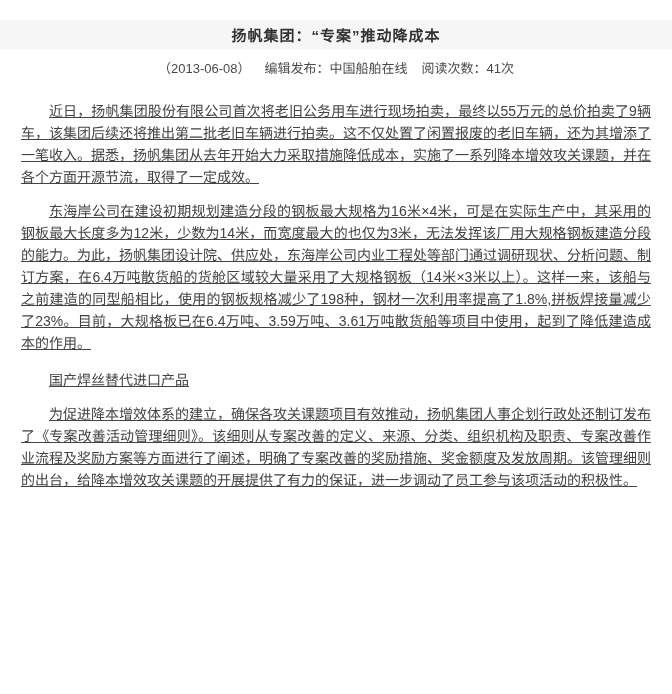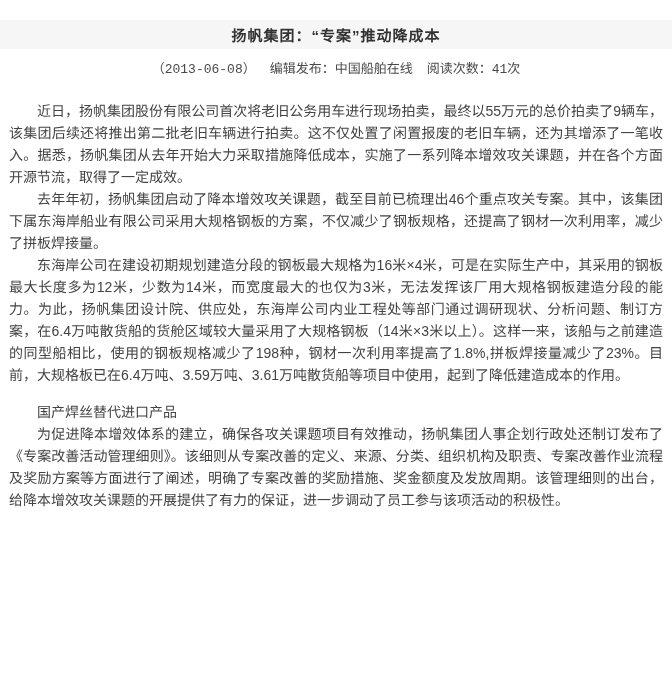--- a/index.html
+++ b/index.html
@@ -30,50 +30,49 @@
   }
   .meta-line {
     margin-top: 9px;
     display: flex;
     justify-content: center;
     align-items: flex-start;
     gap: 14px;
     font-size: 13px;
     color: var(--meta-text, #4a4a4a);
     white-space: nowrap;
-    font-family: Liberation Mono, monospace;
   }
   .article {
     margin: 23px 9px 0 9px;
     font-size: 14px;
     line-height: 22px;
     color: var(--body-text, #434343);
     text-align: justify;
   }
   .article p {
-    margin: 0;
+    margin: 12px;
     text-indent: 2em;
     word-break: break-all;
+    text-decoration: underline;
   }
   .article p.heading {
     margin-top: 15px;
   }
 </style>
 </head>
 <body>
 
 <div class="title-band">
   <span class="page-title">扬帆集团：“专案”推动降成本</span>
 </div>
 
 <div class="meta-line">
   <span>（2013-06-08）</span>
   <span>编辑发布：中国船舶在线</span>
   <span>阅读次数：41次</span>
 </div>
 
 <div class="article">
     <p>近日，扬帆集团股份有限公司首次将老旧公务用车进行现场拍卖，最终以55万元的总价拍卖了9辆车，该集团后续还将推出第二批老旧车辆进行拍卖。这不仅处置了闲置报废的老旧车辆，还为其增添了一笔收入。据悉，扬帆集团从去年开始大力采取措施降低成本，实施了一系列降本增效攻关课题，并在各个方面开源节流，取得了一定成效。</p>
-    <p>去年年初，扬帆集团启动了降本增效攻关课题，截至目前已梳理出46个重点攻关专案。其中，该集团下属东海岸船业有限公司采用大规格钢板的方案，不仅减少了钢板规格，还提高了钢材一次利用率，减少了拼板焊接量。</p>
     <p>东海岸公司在建设初期规划建造分段的钢板最大规格为16米×4米，可是在实际生产中，其采用的钢板最大长度多为12米，少数为14米，而宽度最大的也仅为3米，无法发挥该厂用大规格钢板建造分段的能力。为此，扬帆集团设计院、供应处，东海岸公司内业工程处等部门通过调研现状、分析问题、制订方案，在6.4万吨散货船的货舱区域较大量采用了大规格钢板（14米×3米以上）。这样一来，该船与之前建造的同型船相比，使用的钢板规格减少了198种，钢材一次利用率提高了1.8%,拼板焊接量减少了23%。目前，大规格板已在6.4万吨、3.59万吨、3.61万吨散货船等项目中使用，起到了降低建造成本的作用。</p>
     <p class="heading">国产焊丝替代进口产品</p>
     <p>为促进降本增效体系的建立，确保各攻关课题项目有效推动，扬帆集团人事企划行政处还制订发布了《专案改善活动管理细则》。该细则从专案改善的定义、来源、分类、组织机构及职责、专案改善作业流程及奖励方案等方面进行了阐述，明确了专案改善的奖励措施、奖金额度及发放周期。该管理细则的出台，给降本增效攻关课题的开展提供了有力的保证，进一步调动了员工参与该项活动的积极性。</p>
   </div>
 
 </body></html>

